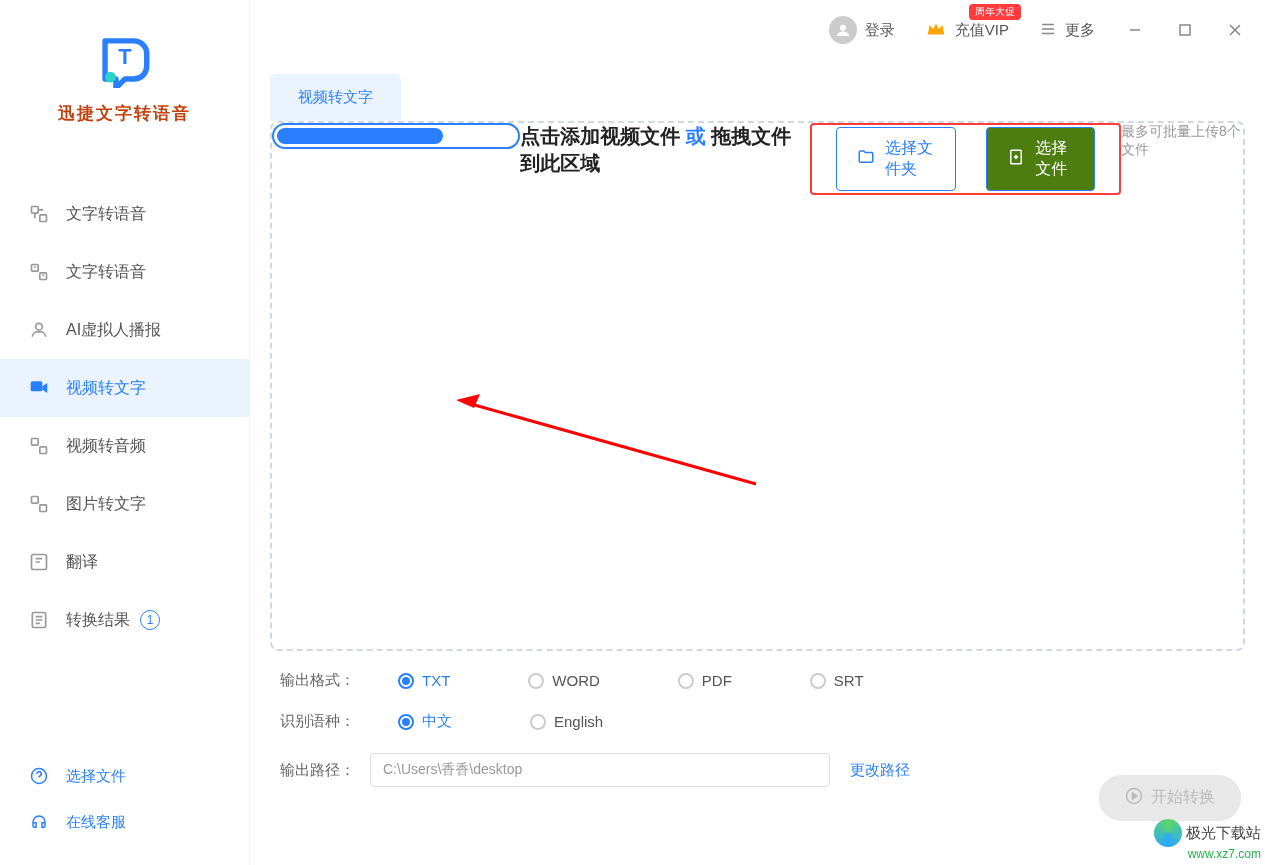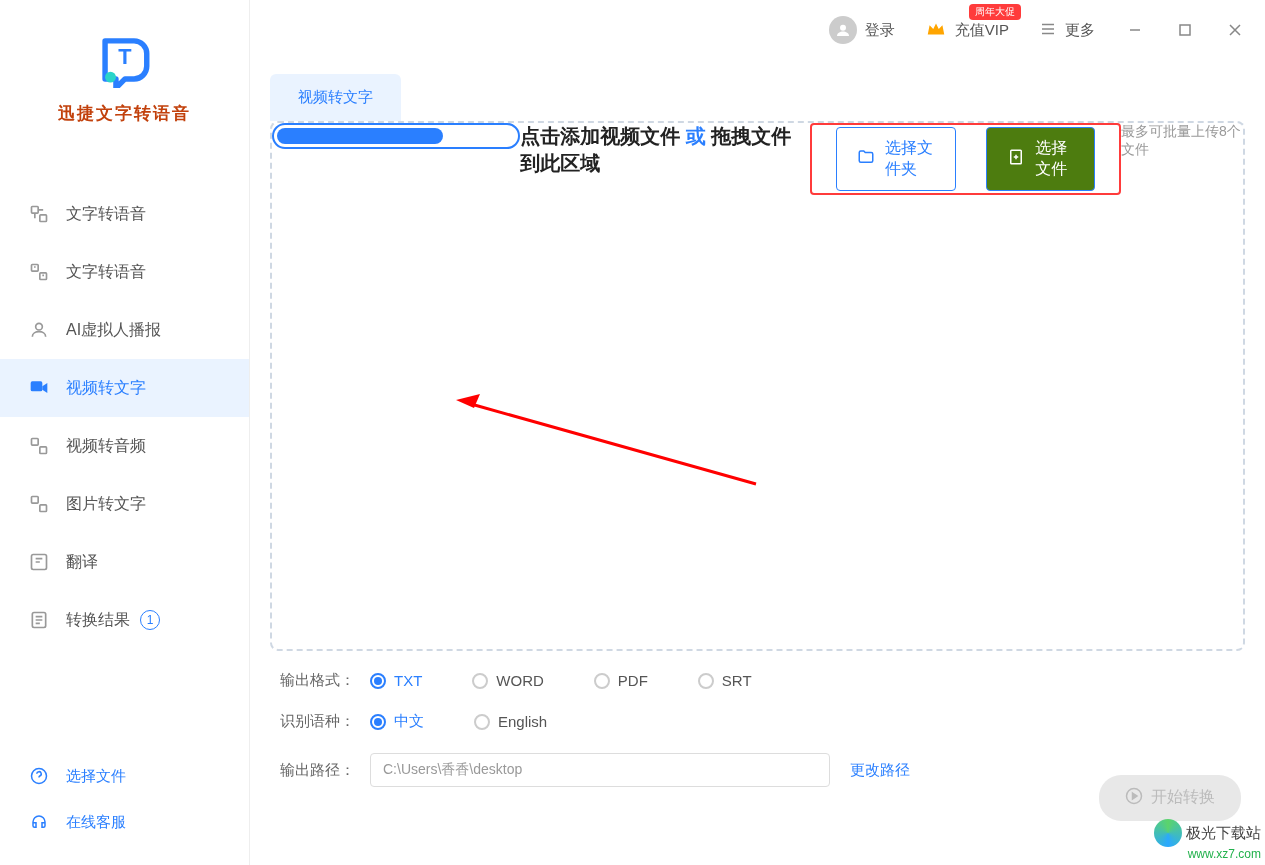--- a/index.html
+++ b/index.html
@@ -49,21 +49,21 @@
 .btn-primary { background: #4d7c0f; color: #fff; border: 1px solid #2a7fff; }
 
 .hint { font-size: 14px; color: #999; margin-bottom: 18px; }
 .hint .ext { color: #2a7fff; }
 .hint2 { font-size: 14px; color: #999; }
 
 .settings { padding: 20px 30px; }
 .setting-row { display: flex; align-items: center; margin-bottom: 22px; font-size: 15px; color: #555; }
 .setting-label { width: 90px; color: #666; }
 .radio-group { display: flex; gap: 50px; }
-.radio { display: flex; align-items: center; gap: 8px; cursor: pointer; }
+.radio { display: flex; align-items: center; gap: 8px; cursor: pointer; margin-left: 28px; }
 .radio-circle { width: 16px; height: 16px; border: 2px solid #ccc; border-radius: 50%; display: inline-flex; align-items: center; justify-content: center; }
 .radio.checked .radio-circle { border-color: #2a7fff; }
 .radio.checked .radio-circle::after { content: ''; width: 8px; height: 8px; background: #2a7fff; border-radius: 50%; }
 .radio.checked span.rlabel { color: #2a7fff; }
 .path-input { flex: 1; max-width: 460px; padding: 8px 12px; border: 1px solid #ddd; border-radius: 4px; margin-right: 20px; color: #999; font-size: 14px; }
 .change-path { color: #2a7fff; cursor: pointer; }
 
 .start-btn { position: absolute; right: 24px; bottom: 44px; padding: 12px 26px; background: #e8e8e8; color: #bbb; border-radius: 22px; font-size: 16px; display: flex; align-items: flex-start; gap: 8px; }
 
 .watermark { position: absolute; right: 4px; bottom: 4px; text-align: right; }

